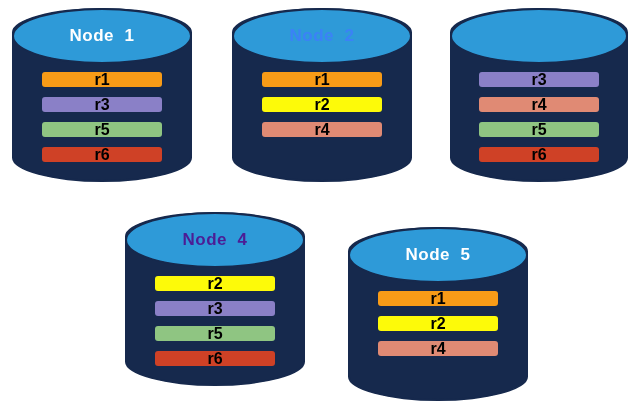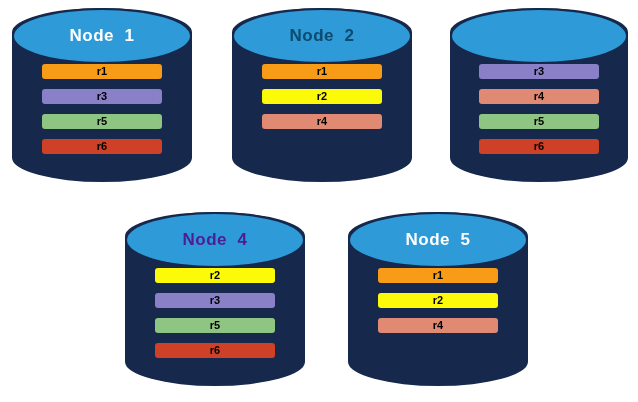--- a/index.html
+++ b/index.html
@@ -66,27 +66,27 @@
   .bars {
     position: absolute;
     left: 0;
     top: 56px;
     width: 100%;
     z-index: 2;
   }
   .bar {
     position: relative;
     height: 15px;
-    margin: 0 auto 10px auto;
+    margin: 8px auto 10px auto;
     border-radius: 3px;
     display: flex;
     align-items: center;
     justify-content: center;
     color: #000000;
-    font-size: 11px;
+    font-size: 16px;
     font-weight: bold;
     line-height: 1;
   }
   .bar:last-child { margin-bottom: 0; }
 </style>
 </head>
 <body>
 
 <div id="canvas" style="background: rgb(255, 255, 255);">
     <div class="node" style="left: 12px; top: 8px; width: 180px; height: 174px;">
@@ -104,21 +104,21 @@
           <span>r5</span>
         </div>
         <div class="bar" style="background: rgb(207, 65, 38); width: 120px; color: rgb(0, 0, 0);">
           <span>r6</span>
         </div>
       </div>
     </div>
     <div class="node" style="left: 232px; top: 8px; width: 180px; height: 174px;">
       <div class="cyl-body" style="background: rgb(22, 41, 77); border-color: rgb(22, 41, 77);"></div>
       <div class="cyl-top" style="background: rgb(46, 154, 216); border-color: rgb(22, 41, 77);"></div>
-      <div class="node-title" style="color: #0c4a6e;">Node  2</div>
+      <div class="node-title" style="color: #3b82f6;">Node  2</div>
       <div class="bars">
         <div class="bar" style="background: rgb(248, 155, 23); width: 120px; color: rgb(0, 0, 0);">
           <span>r1</span>
         </div>
         <div class="bar" style="background: rgb(253, 250, 9); width: 120px; color: rgb(0, 0, 0);">
           <span>r2</span>
         </div>
         <div class="bar" style="background: rgb(224, 138, 116); width: 120px; color: rgb(0, 0, 0);">
           <span>r4</span>
         </div>
@@ -154,21 +154,21 @@
           <span>r3</span>
         </div>
         <div class="bar" style="background: rgb(143, 197, 130); width: 120px; color: rgb(0, 0, 0);">
           <span>r5</span>
         </div>
         <div class="bar" style="background: rgb(207, 65, 38); width: 120px; color: rgb(0, 0, 0);">
           <span>r6</span>
         </div>
       </div>
     </div>
-    <div class="node" style="left: 348px; top: 212px; width: 180px; height: 174px;">
+    <div class="node" style="left: 348px; top: 227px; width: 180px; height: 174px;">
       <div class="cyl-body" style="background: rgb(22, 41, 77); border-color: rgb(22, 41, 77);"></div>
       <div class="cyl-top" style="background: rgb(46, 154, 216); border-color: rgb(22, 41, 77);"></div>
       <div class="node-title" style="color: rgb(255, 255, 255);">Node  5</div>
       <div class="bars">
         <div class="bar" style="background: rgb(248, 155, 23); width: 120px; color: rgb(0, 0, 0);">
           <span>r1</span>
         </div>
         <div class="bar" style="background: rgb(253, 250, 9); width: 120px; color: rgb(0, 0, 0);">
           <span>r2</span>
         </div>

